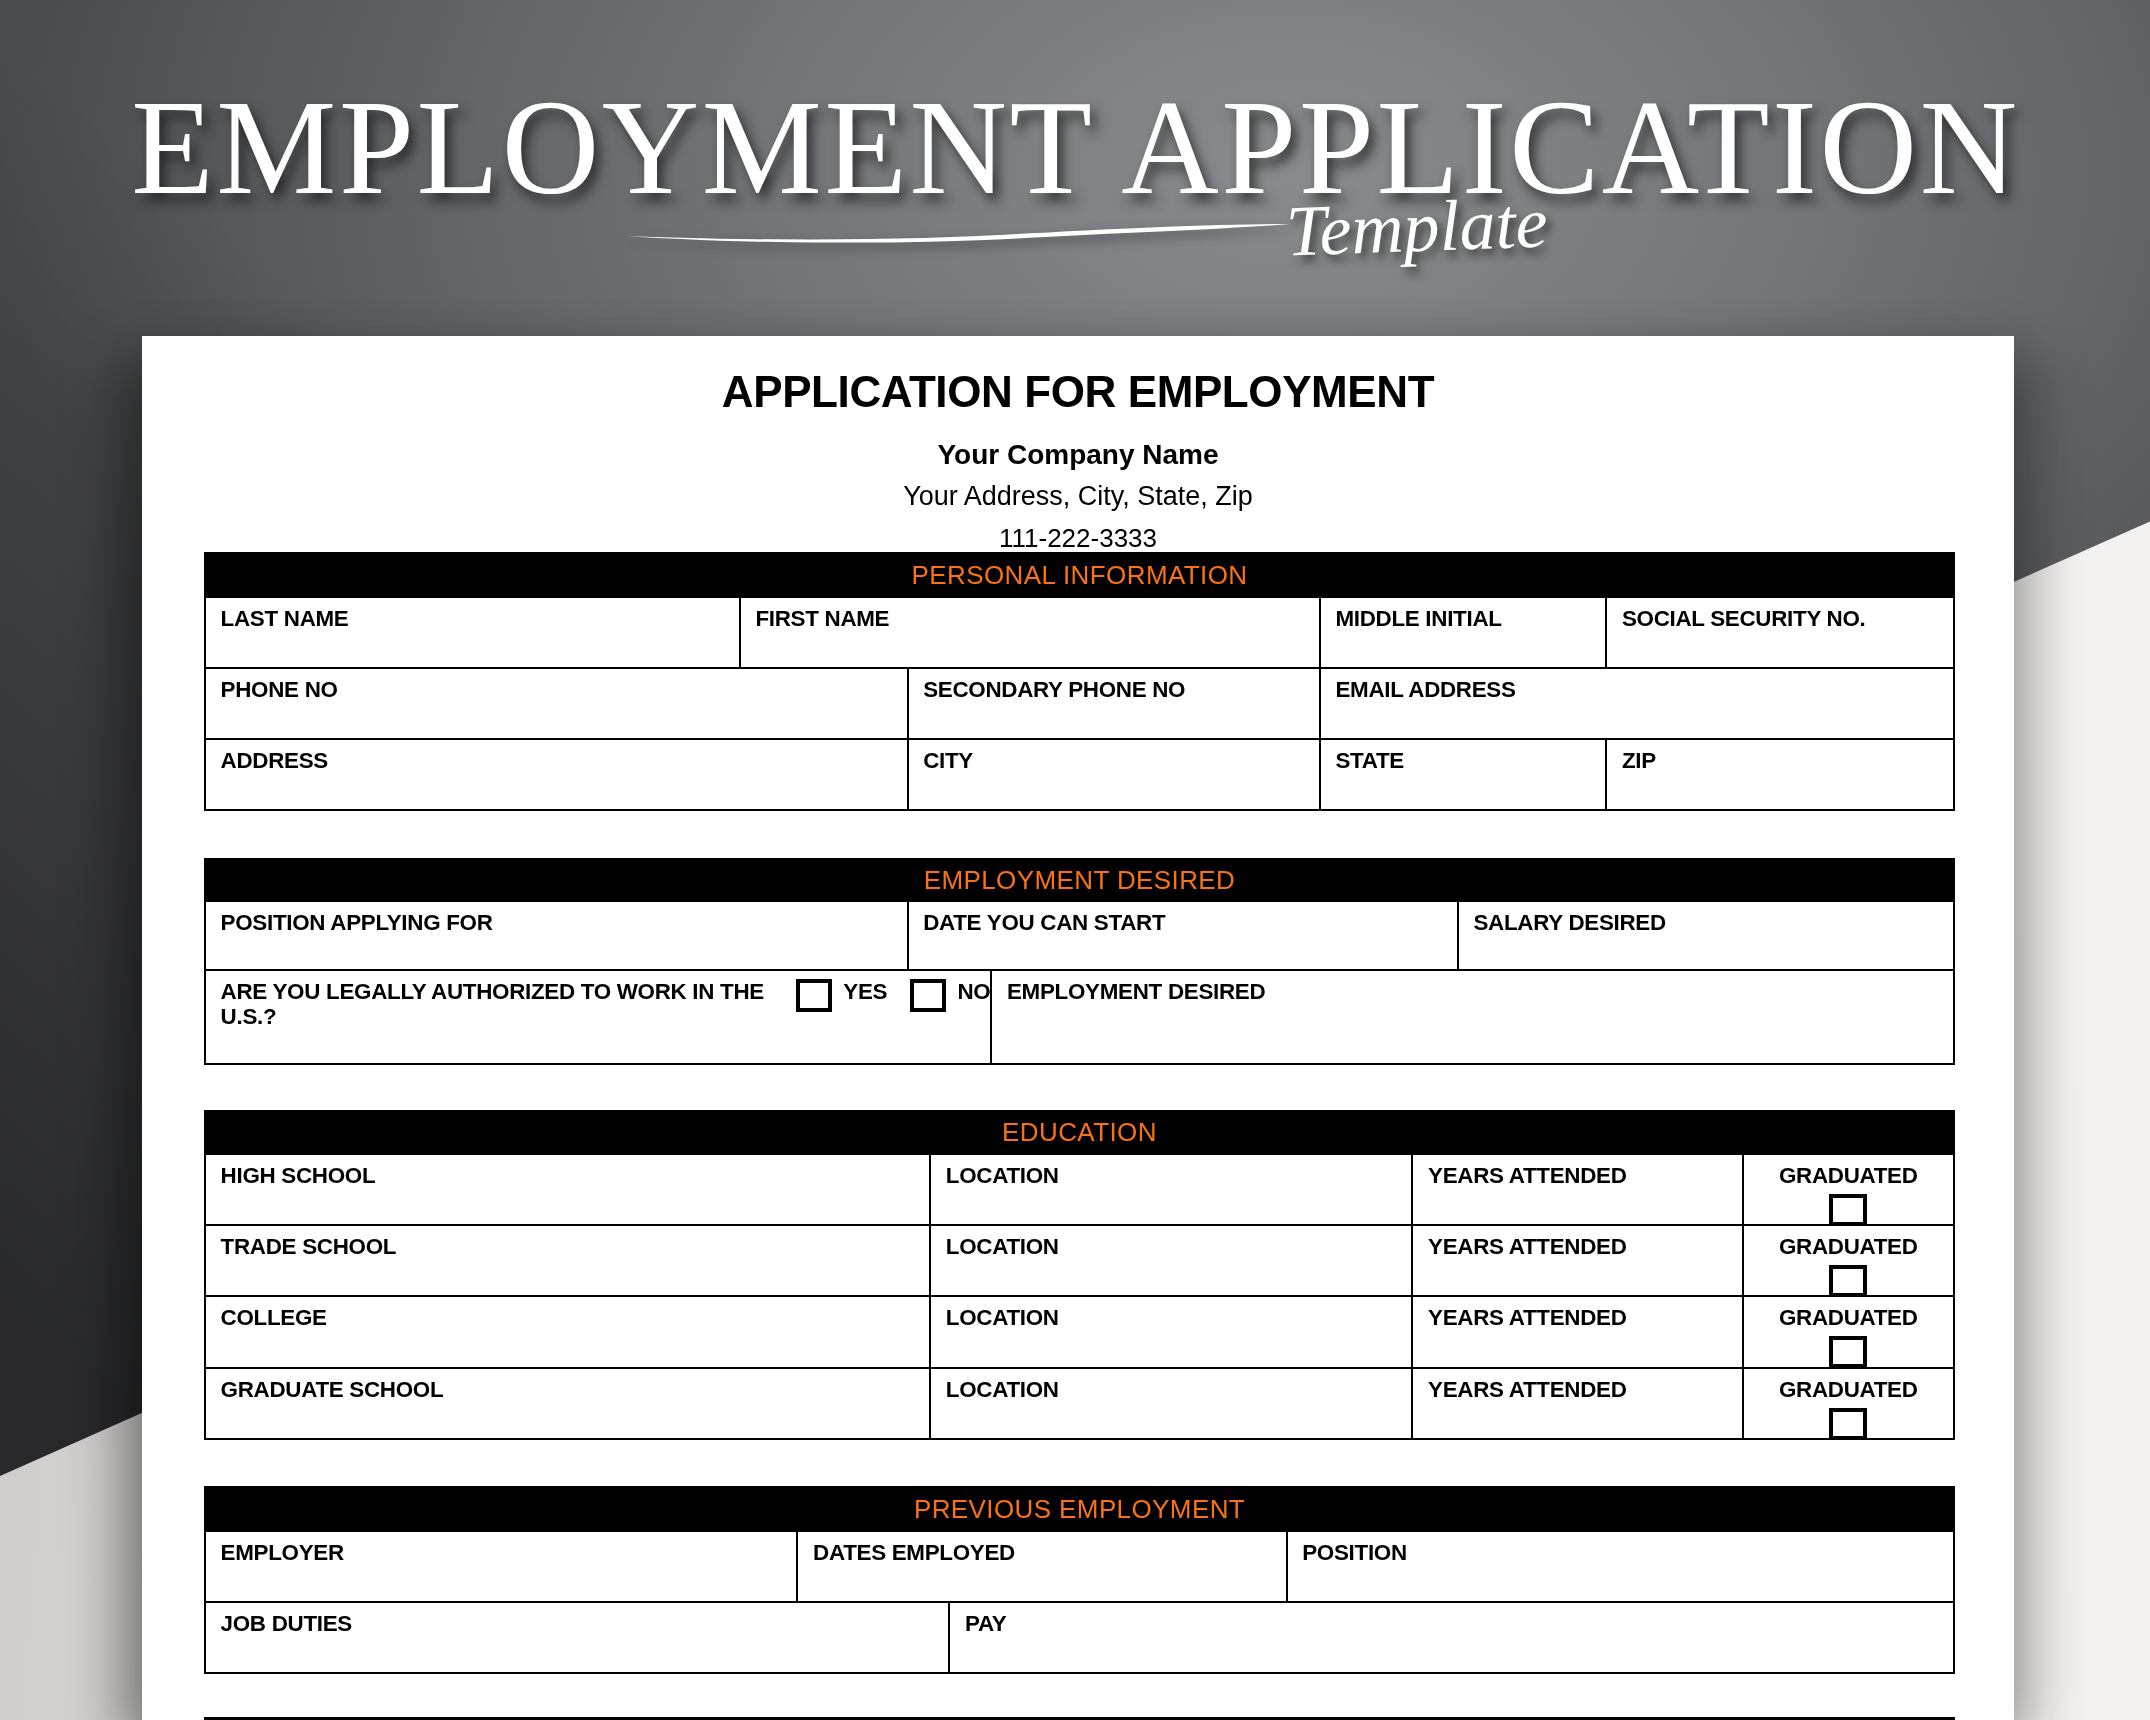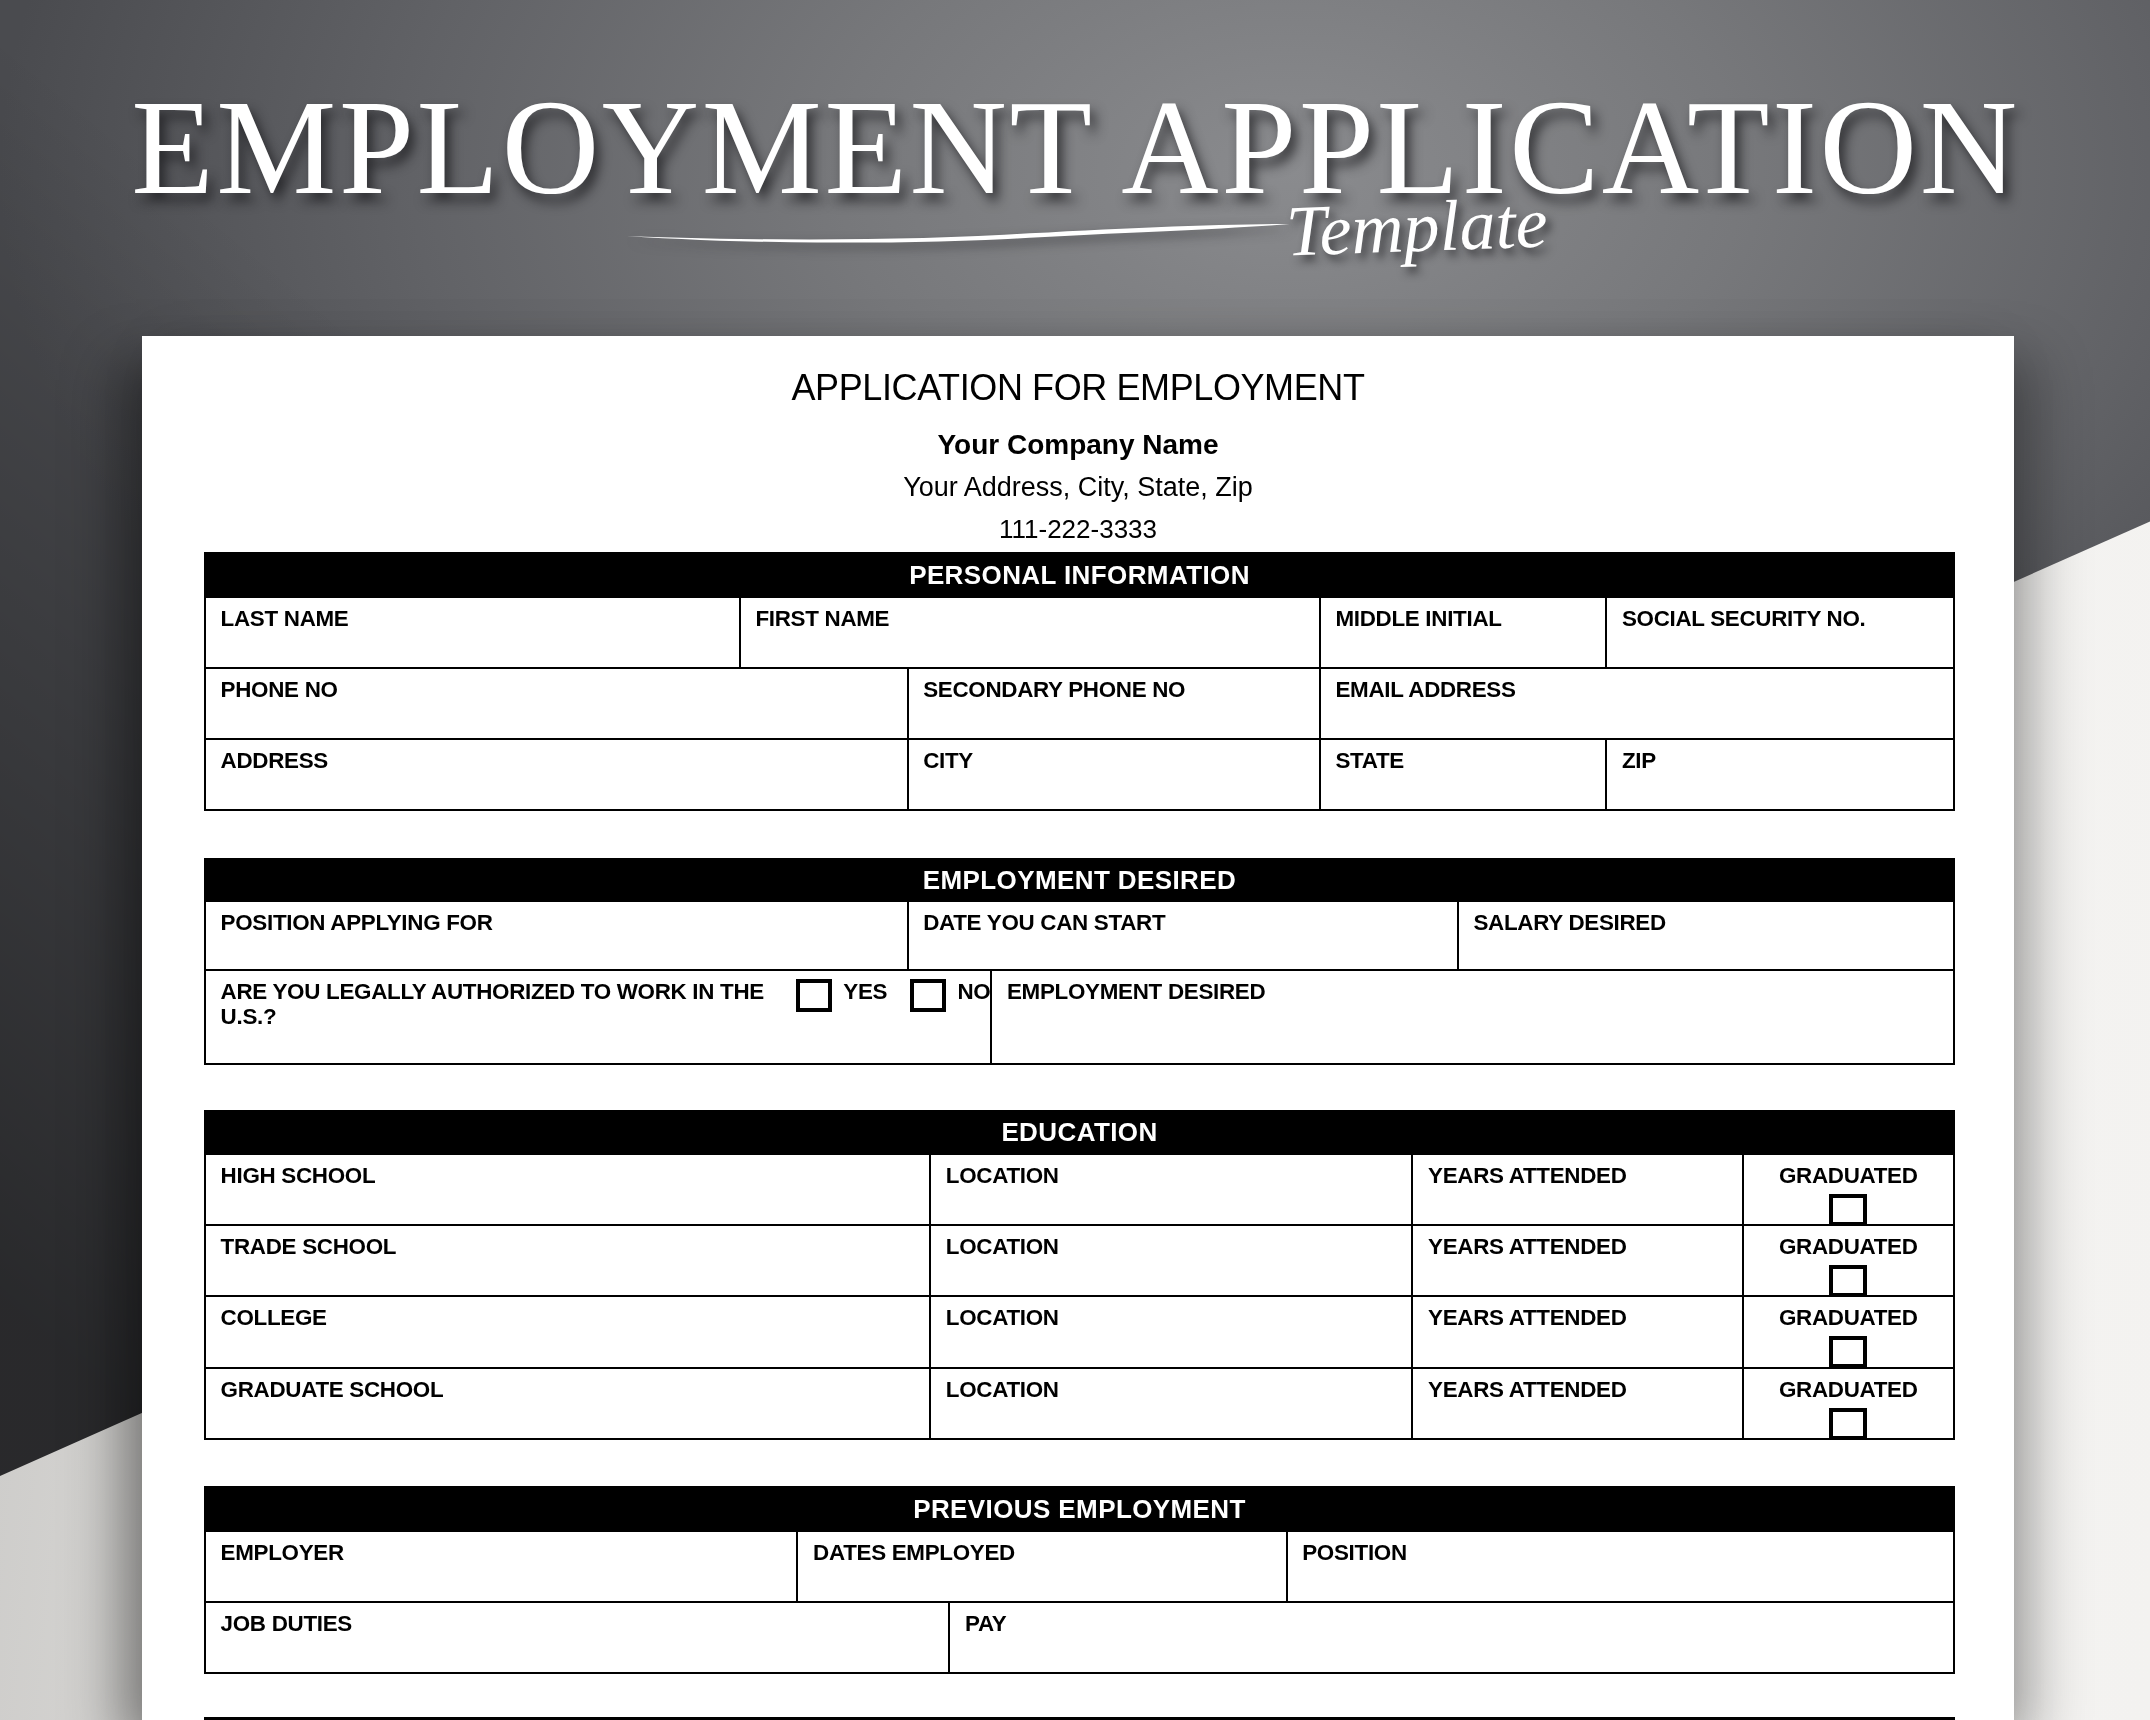--- a/index.html
+++ b/index.html
@@ -36,29 +36,29 @@
     font-size:72px;line-height:1.1;color:#ffffff;transform:rotate(-2deg);
     text-shadow:4.3px 6px 8.6px rgba(18,18,22,0.65);
   }
   
   .paper{
     position:absolute;left:142px;top:336px;width:1872px;height:1385px;
     background:#ffffff;overflow:hidden;
     box-shadow:-24px 26px 52px rgba(0,0,0,0.38), 21.5px 21.5px 52px rgba(0,0,0,0.28);
   }
   .doc-head{position:absolute;left:0;right:0;top:31px;text-align:center;color:#000;}
-  .doc-title{font-size:36px;font-weight:400;letter-spacing:-0.4px;line-height:1.15;}
+  .doc-title{font-size:44px;font-weight:700;letter-spacing:-0.4px;line-height:1.15;}
   .doc-company{font-size:28px;font-weight:700;margin-top:21px;line-height:1.15;}
   .doc-address{font-size:27px;font-weight:400;margin-top:10.3px;line-height:1.15;}
   .doc-phone{font-size:26px;font-weight:400;margin-top:12px;line-height:1.15;}
   
   .tbl{position:absolute;left:62px;width:1751px;box-sizing:border-box;}
   .bar{
-    background:#000;color:#ffffff;display:flex;align-items:center;justify-content:center;
-    font-size:26px;font-weight:700;letter-spacing:0.4px;box-sizing:border-box;
+    background:#000;color:#f97316;display:flex;align-items:center;justify-content:center;
+    font-size:26px;font-weight:400;letter-spacing:0.4px;box-sizing:border-box;
   }
   .trow{
     display:flex;box-sizing:border-box;background:#fff;
     border-left:2.6px solid #000;border-right:2.6px solid #000;border-bottom:2.6px solid #000;
   }
   .cell{
     box-sizing:border-box;position:relative;
     padding:7.7px 6.9px 0 14.6px;
   }
   .cell + .cell{border-left:2.6px solid #000;}

